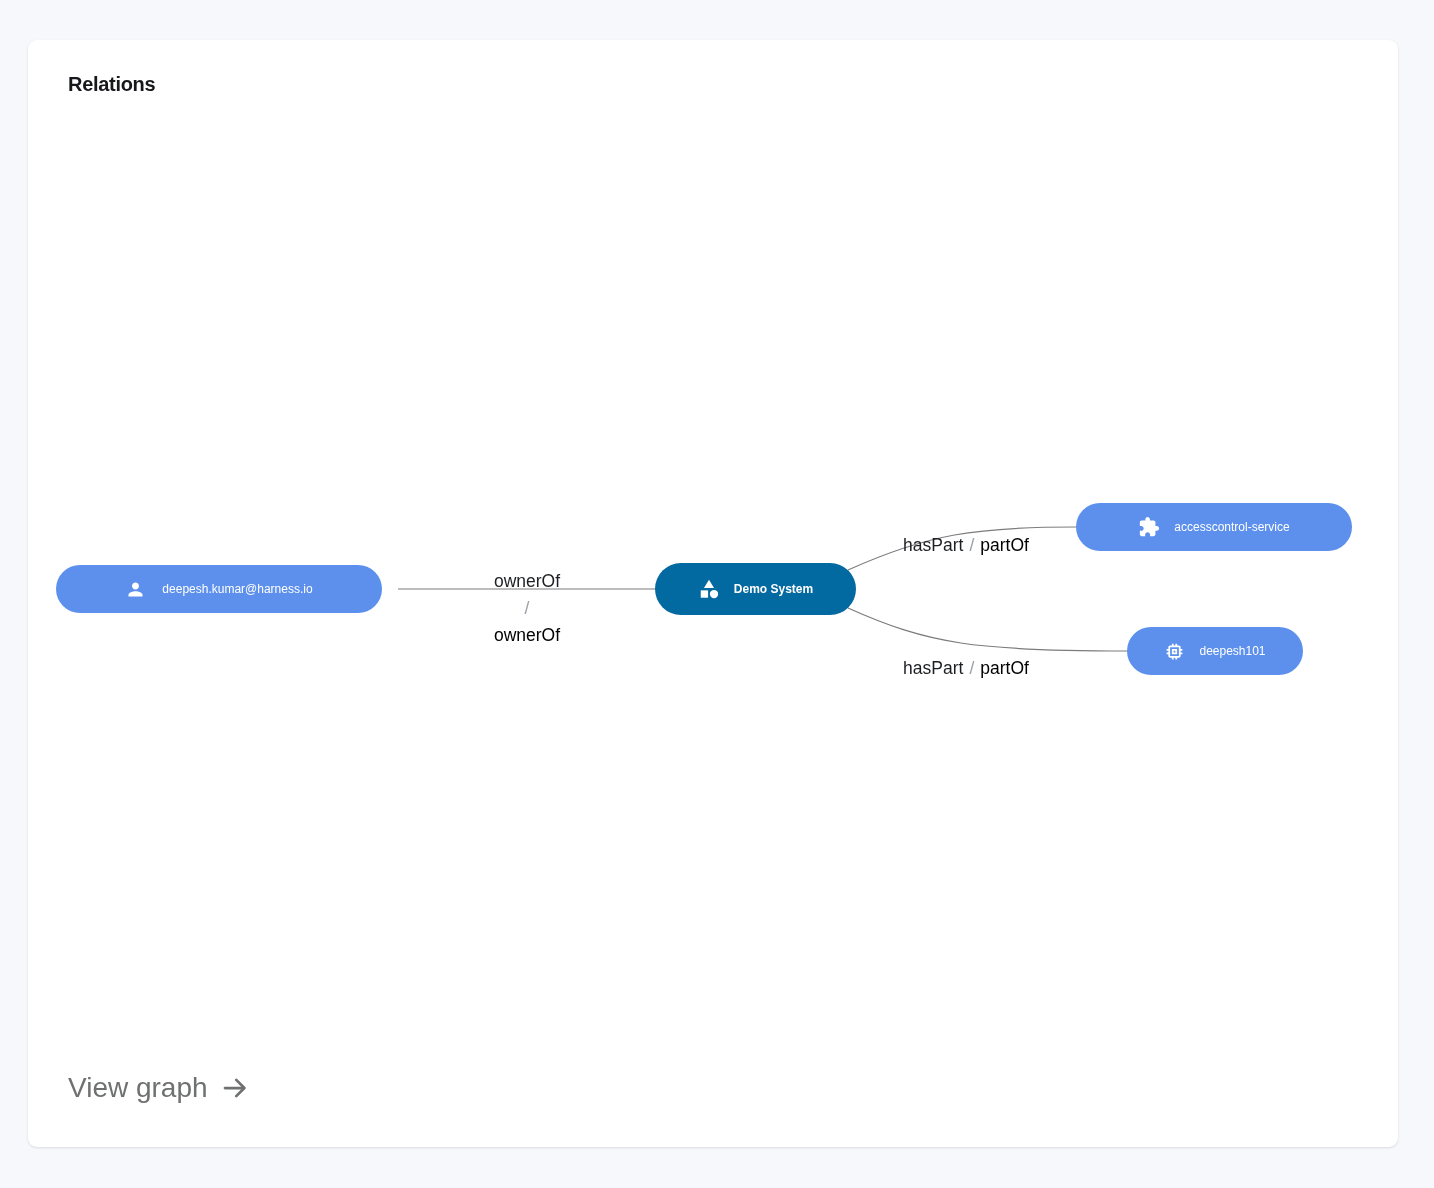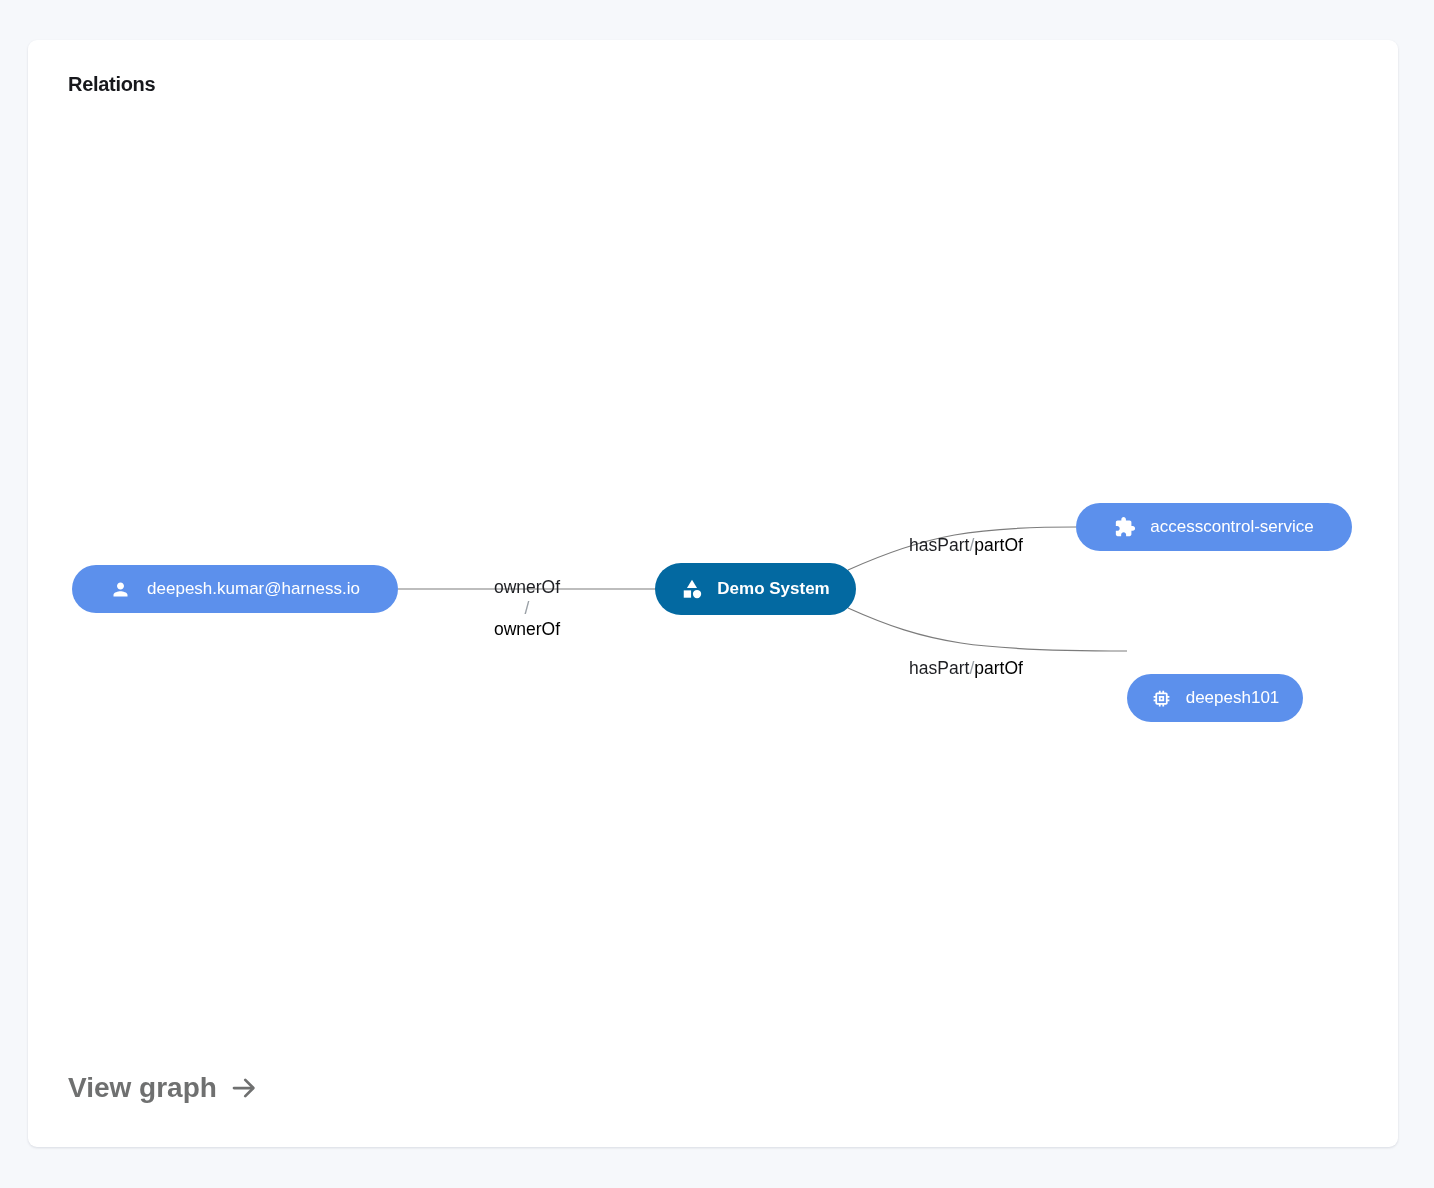--- a/index.html
+++ b/index.html
@@ -40,56 +40,57 @@
     stroke: #7c7c7c;
     stroke-width: 1.2;
   }
   .node {
     position: absolute;
     display: flex;
     align-items: center;
     justify-content: center;
     gap: 14px;
     color: #FFFFFF;
-    font-size: 17px;
+    font-size: 12px;
     border-radius: 24px;
     cursor: pointer;
     white-space: nowrap;
   }
   .node .node-icon {
     display: inline-flex;
     align-items: center;
     justify-content: center;
   }
-  .node-user      { left: 44px;   top: 525px; width: 326px; height: 48px; gap: 16px; }
+  .node-user      { left: 28px;   top: 525px; width: 326px; height: 48px; gap: 16px; }
   .node-system    { left: 627px;  top: 523px; width: 201px; height: 52px; font-weight: 700; border-radius: 26px; }
   .node-service   { left: 1048px; top: 463px; width: 276px; height: 48px; }
   .node-component { left: 1099px; top: 587px; width: 176px; height: 48px; }
   .edge-label {
     position: absolute;
     display: flex;
     align-items: center;
     justify-content: center;
+    gap: 6px;
     font-size: 17.5px;
     height: 24px;
   }
   .edge-label .lbl-primary   { color: #1e1f23; }
   .edge-label .lbl-separator { color: #9aa0a6; }
   .edge-label .lbl-secondary { color: #000000; }
   .edge-label-1 { left: 379px; top: 556px; width: 240px; flex-direction: column; }
   .edge-label-2 { left: 830px; top: 493px; width: 216px; }
   .edge-label-3 { left: 830px; top: 616px; width: 216px; }
   .view-graph {
     position: absolute;
     left: 40px; top: 1032px;
     display: flex;
     align-items: center;
     gap: 12px;
     font-size: 28px;
-    font-weight: 700;
+    font-weight: 400;
     color: #6f7070;
     cursor: pointer;
     text-decoration: none;
   }
   .view-graph svg { display: block; }
 </style>
 </head>
 <body>
 
 <div class="card">
@@ -126,21 +127,21 @@
 
     <div class="node node-service" style="background:#5C90EC;">
       <span class="node-icon">
         <svg width="22" height="22" viewBox="0 0 24 24" fill="#FFFFFF" xmlns="http://www.w3.org/2000/svg">
           <path d="M20.5 11H19V7c0-1.1-.9-2-2-2h-4V3.5C13 2.12 11.88 1 10.5 1S8 2.12 8 3.5V5H4c-1.1 0-1.99.9-1.99 2v3.8H3.5c1.49 0 2.7 1.21 2.7 2.7s-1.21 2.7-2.7 2.7H2V20c0 1.1.9 2 2 2h3.8v-1.5c0-1.49 1.21-2.7 2.7-2.7 1.49 0 2.7 1.21 2.7 2.7V22H17c1.1 0 2-.9 2-2v-4h1.5c1.38 0 2.5-1.12 2.5-2.5S21.88 11 20.5 11z"></path>
         </svg>
       </span>
       <span>accesscontrol-service</span>
     </div>
 
-    <div class="node node-component" style="background:#5C90EC;margin-top:47px;">
+    <div class="node node-component" style="background:#5C90EC;">
       <span class="node-icon">
         <svg width="21" height="21" viewBox="0 0 24 24" fill="#FFFFFF" xmlns="http://www.w3.org/2000/svg">
           <path d="M15 9H9v6h6V9zm-2 4h-2v-2h2v2zm8-2V9h-2V7c0-1.1-.9-2-2-2h-2V3h-2v2h-2V3H9v2H7c-1.1 0-2 .9-2 2v2H3v2h2v2H3v2h2v2c0 1.1.9 2 2 2h2v2h2v-2h2v2h2v-2h2c1.1 0 2-.9 2-2v-2h2v-2h-2v-2h2zm-4 6H7V7h10v10z"></path>
         </svg>
       </span>
       <span>deepesh101</span>
     </div>
 
     <div class="edge-label edge-label-1">
       <span class="lbl-primary">ownerOf</span>

